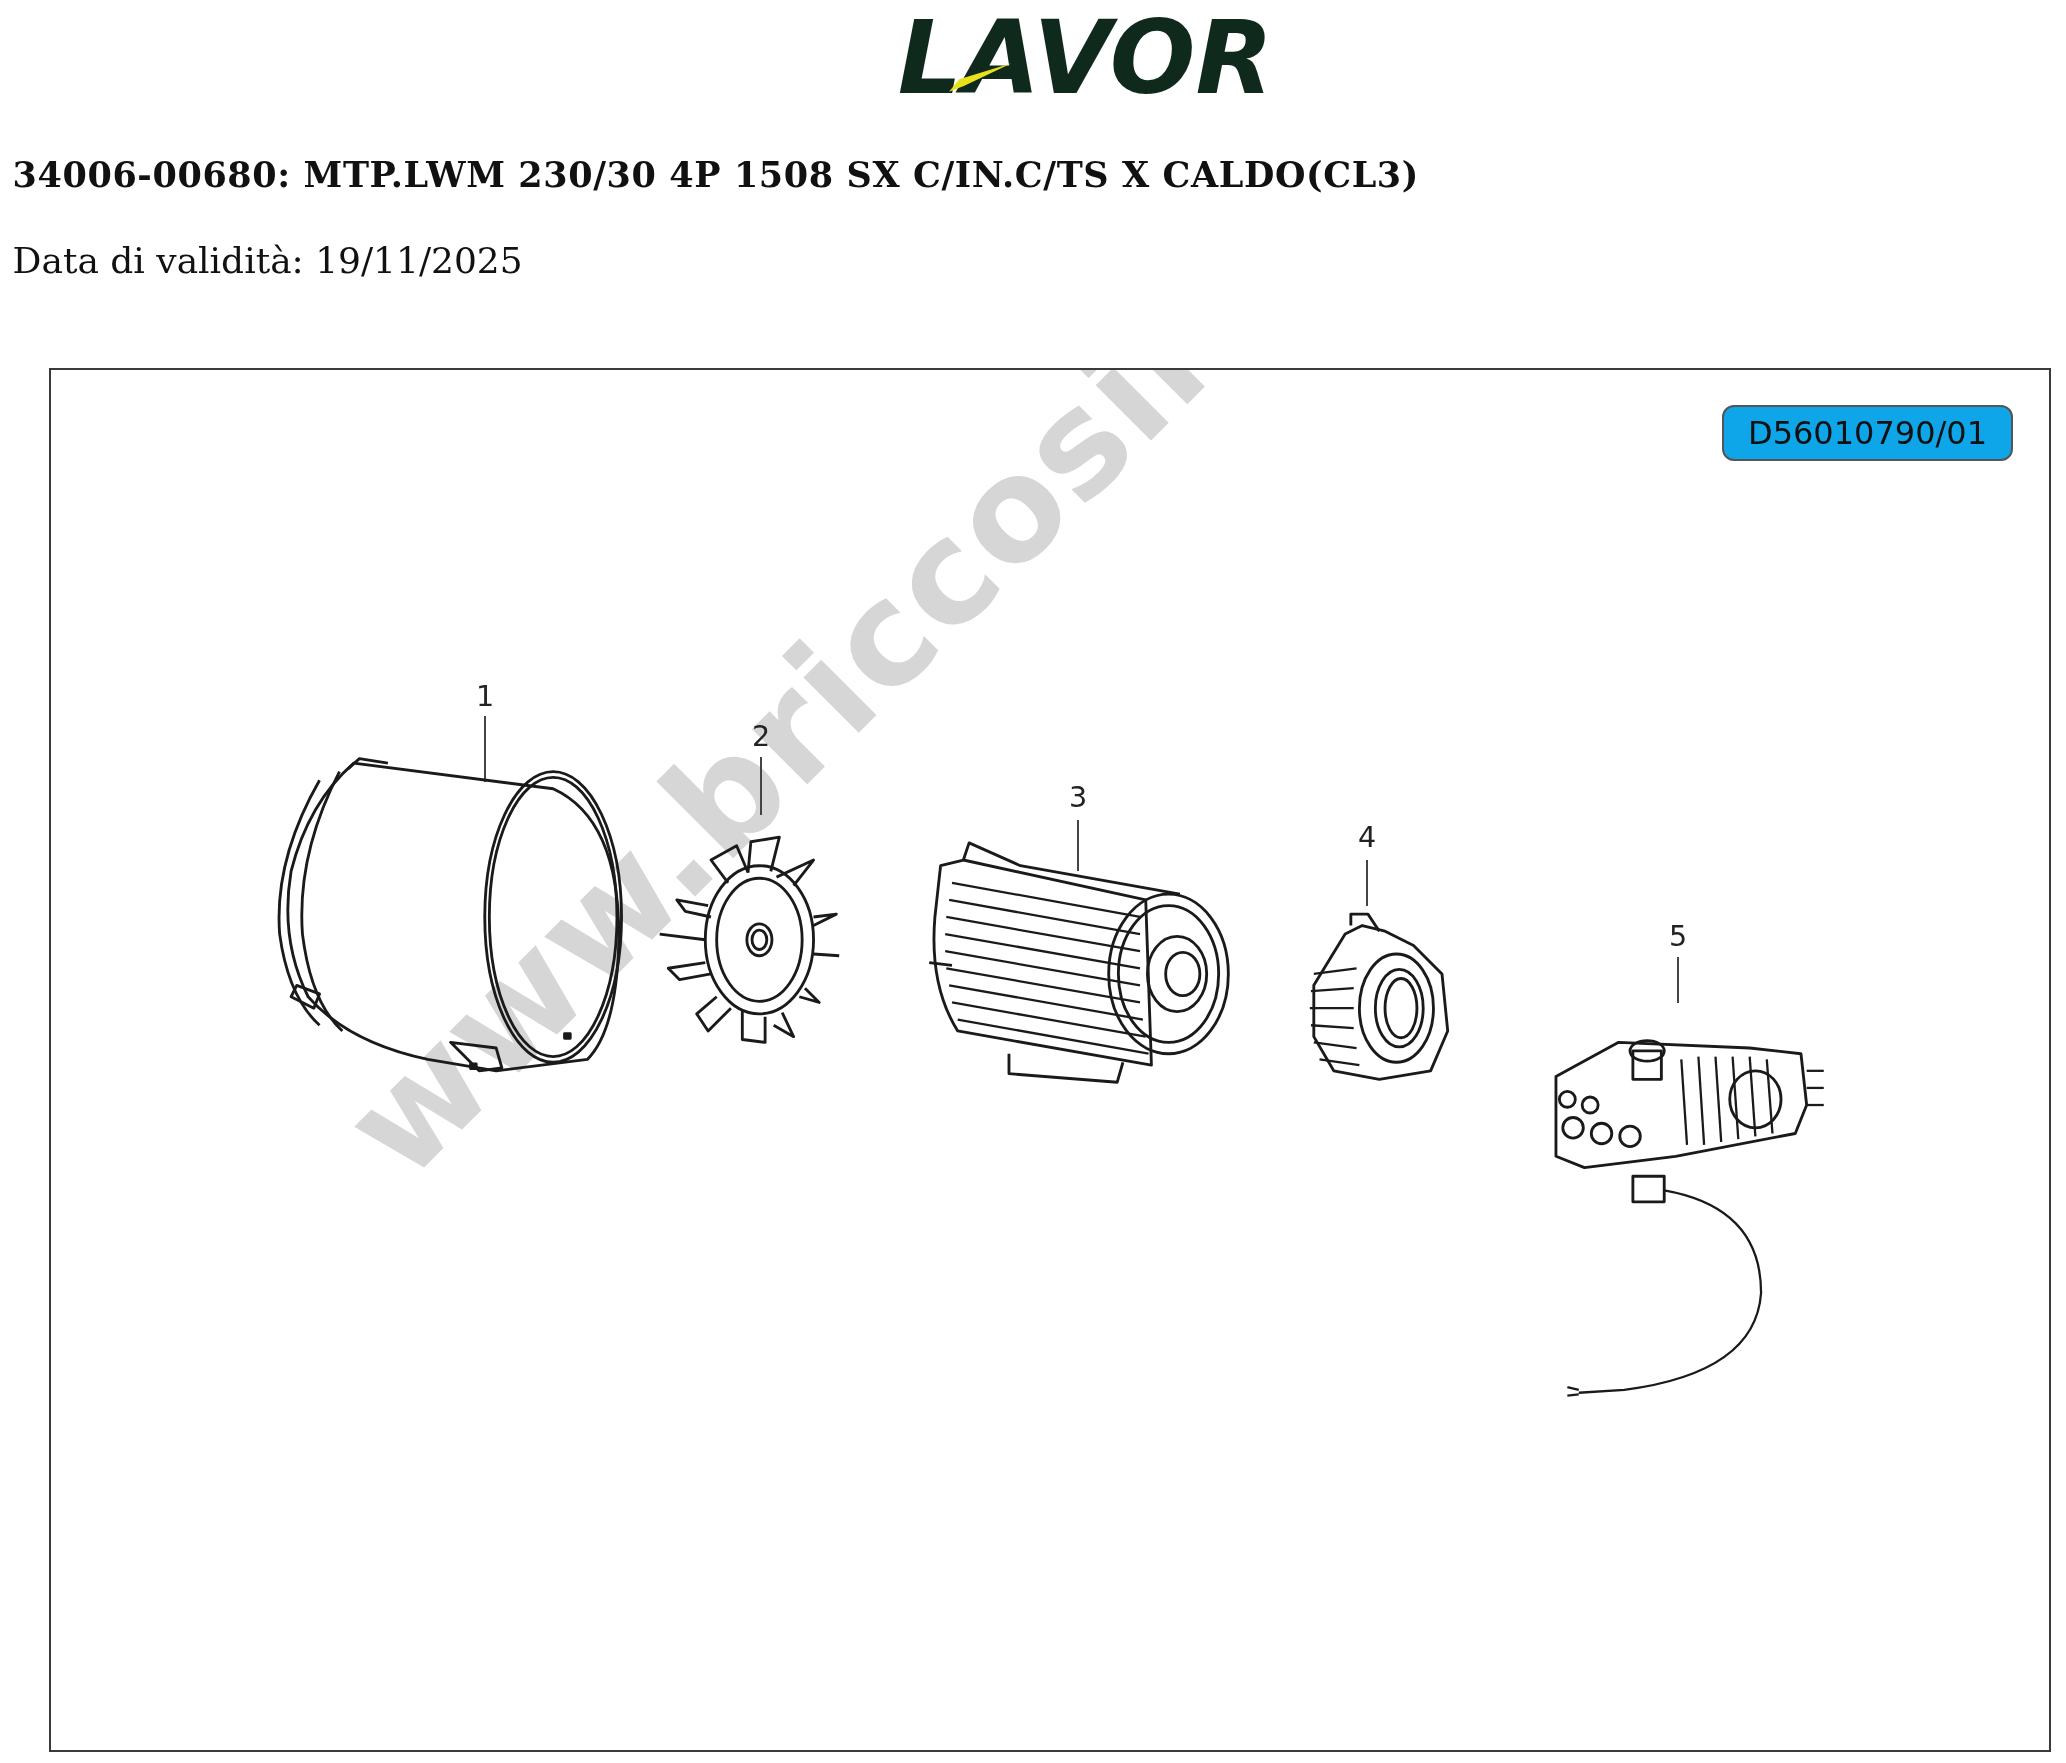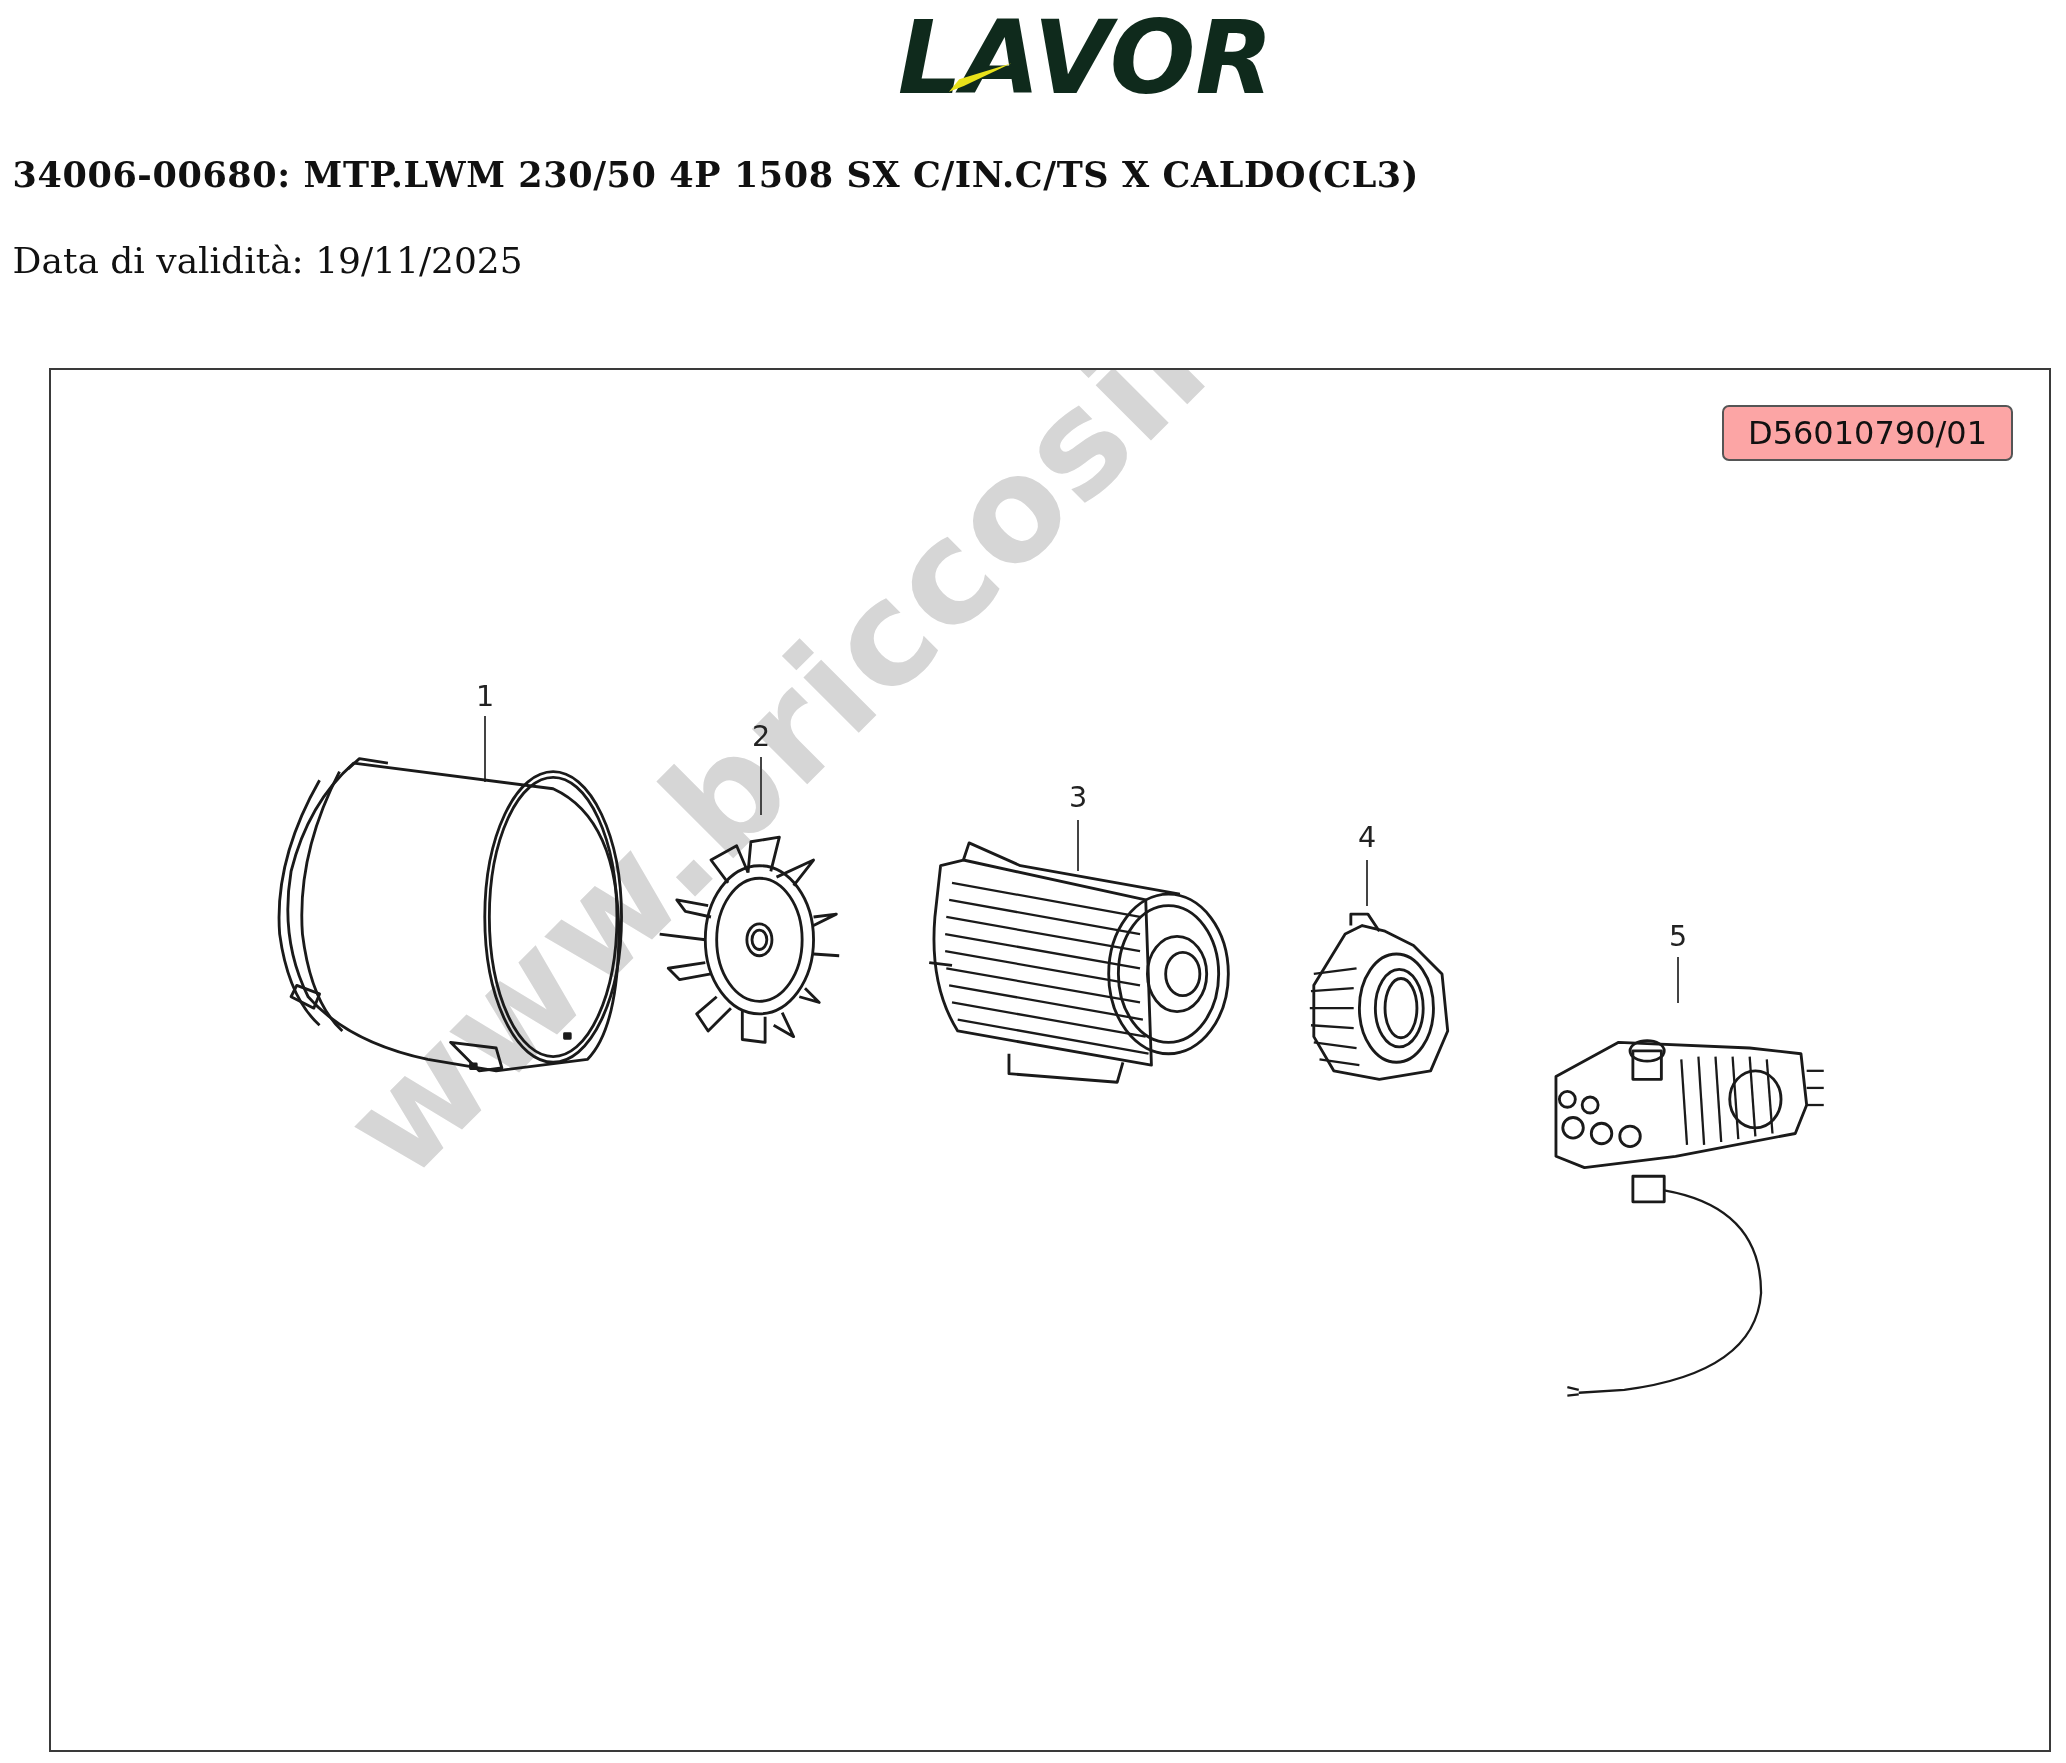--- a/index.html
+++ b/index.html
@@ -1,37 +1,37 @@
 <!DOCTYPE html>
 <html style="font-size:9.1px"><head>
 <meta charset="utf-8">
 <style>
   html, body { margin:0; padding:0; background:#ffffff; }
   body { width:2066px; height:1764px; position:relative; overflow:hidden; font-family:"DejaVu Serif", serif; color:#111; }
   .logo { position:absolute; left:846px; top:11.4px; width:389px; height:91px;margin-left:45px; }
   .product-title { position:absolute; left:12.6px; top:154px; font-family:"DejaVu Serif", serif; font-weight:bold; font-size:35px; letter-spacing:0.6px; white-space:nowrap; color:#111; }
   .validity { position:absolute; left:12.6px; top:240px; font-family:"DejaVu Serif", serif; font-size:36px; white-space:nowrap; color:#111; }
   .frame { position:absolute; left:49px; top:368px; width:2002px; height:1384px; border:2.9px solid #3a3a3a; box-sizing:border-box; background:#fff; overflow:hidden; }
-  .drawing-code { position:absolute; left:1671px; top:35px; width:291px; height:56px; border:2.3px solid #555; border-radius:7px; box-sizing:border-box; display:flex; align-items:center; justify-content:center; font-family:"DejaVu Sans", sans-serif; font-size:32px; color:#111; background:#fca5a5; }
+  .drawing-code { position:absolute; left:1671px; top:35px; width:291px; height:56px; border:2.3px solid #555; border-radius:12px; box-sizing:border-box; display:flex; align-items:center; justify-content:center; font-family:"DejaVu Sans", sans-serif; font-size:32px; color:#111; background:#0ea5e9; }
   .watermark { position:absolute; left:320px; top:697px; font-family:"DejaVu Sans", sans-serif; font-weight:bold; font-size:143px; color:#d6d6d6; transform:rotate(-45deg); transform-origin:left center; white-space:nowrap; letter-spacing:2.3px; pointer-events:none; }
   .callout { position:absolute; font-family:"DejaVu Sans", sans-serif; font-size:28.6px; color:#222; text-align:center; width:34px; margin-left:-17px; }
   .leader { position:absolute; width:1.7px; background:#444; margin-left:-0.6px; }
   svg.drawing { position:absolute; left:0; top:0; width:100%; height:100%; }
 </style>
 </head>
 <body>
 
 <div class="logo">
   <svg viewBox="0 0 680 160" width="389" height="91">
     <text x="10" y="145" font-family="DejaVu Sans, sans-serif" font-weight="bold" font-style="italic" font-size="178" fill="#0f2a1c" textLength="660" lengthAdjust="spacingAndGlyphs">LAVOR</text>
     <polygon points="100,142 118,120 210,92 126,132" fill="#e8e21a"></polygon>
   </svg>
 </div>
 
-<div class="product-title">34006-00680: MTP.LWM 230/50 4P 1508 SX C/IN.C/TS X CALDO(CL3)</div>
+<div class="product-title">34006-00680: MTP.LWM 230/30 4P 1508 SX C/IN.C/TS X CALDO(CL3)</div>
 <div class="validity">Data di validità: 19/11/2025</div>
 
 <div class="frame">
 
   <div class="watermark">www.briccosilli.com</div>
 
   <div class="drawing-code">D56010790/01</div>
 
   <div class="callout" style="left:434px; top:309px;">1</div>
   <div class="leader" style="left:434px; top:346px; height:66px;"></div>

